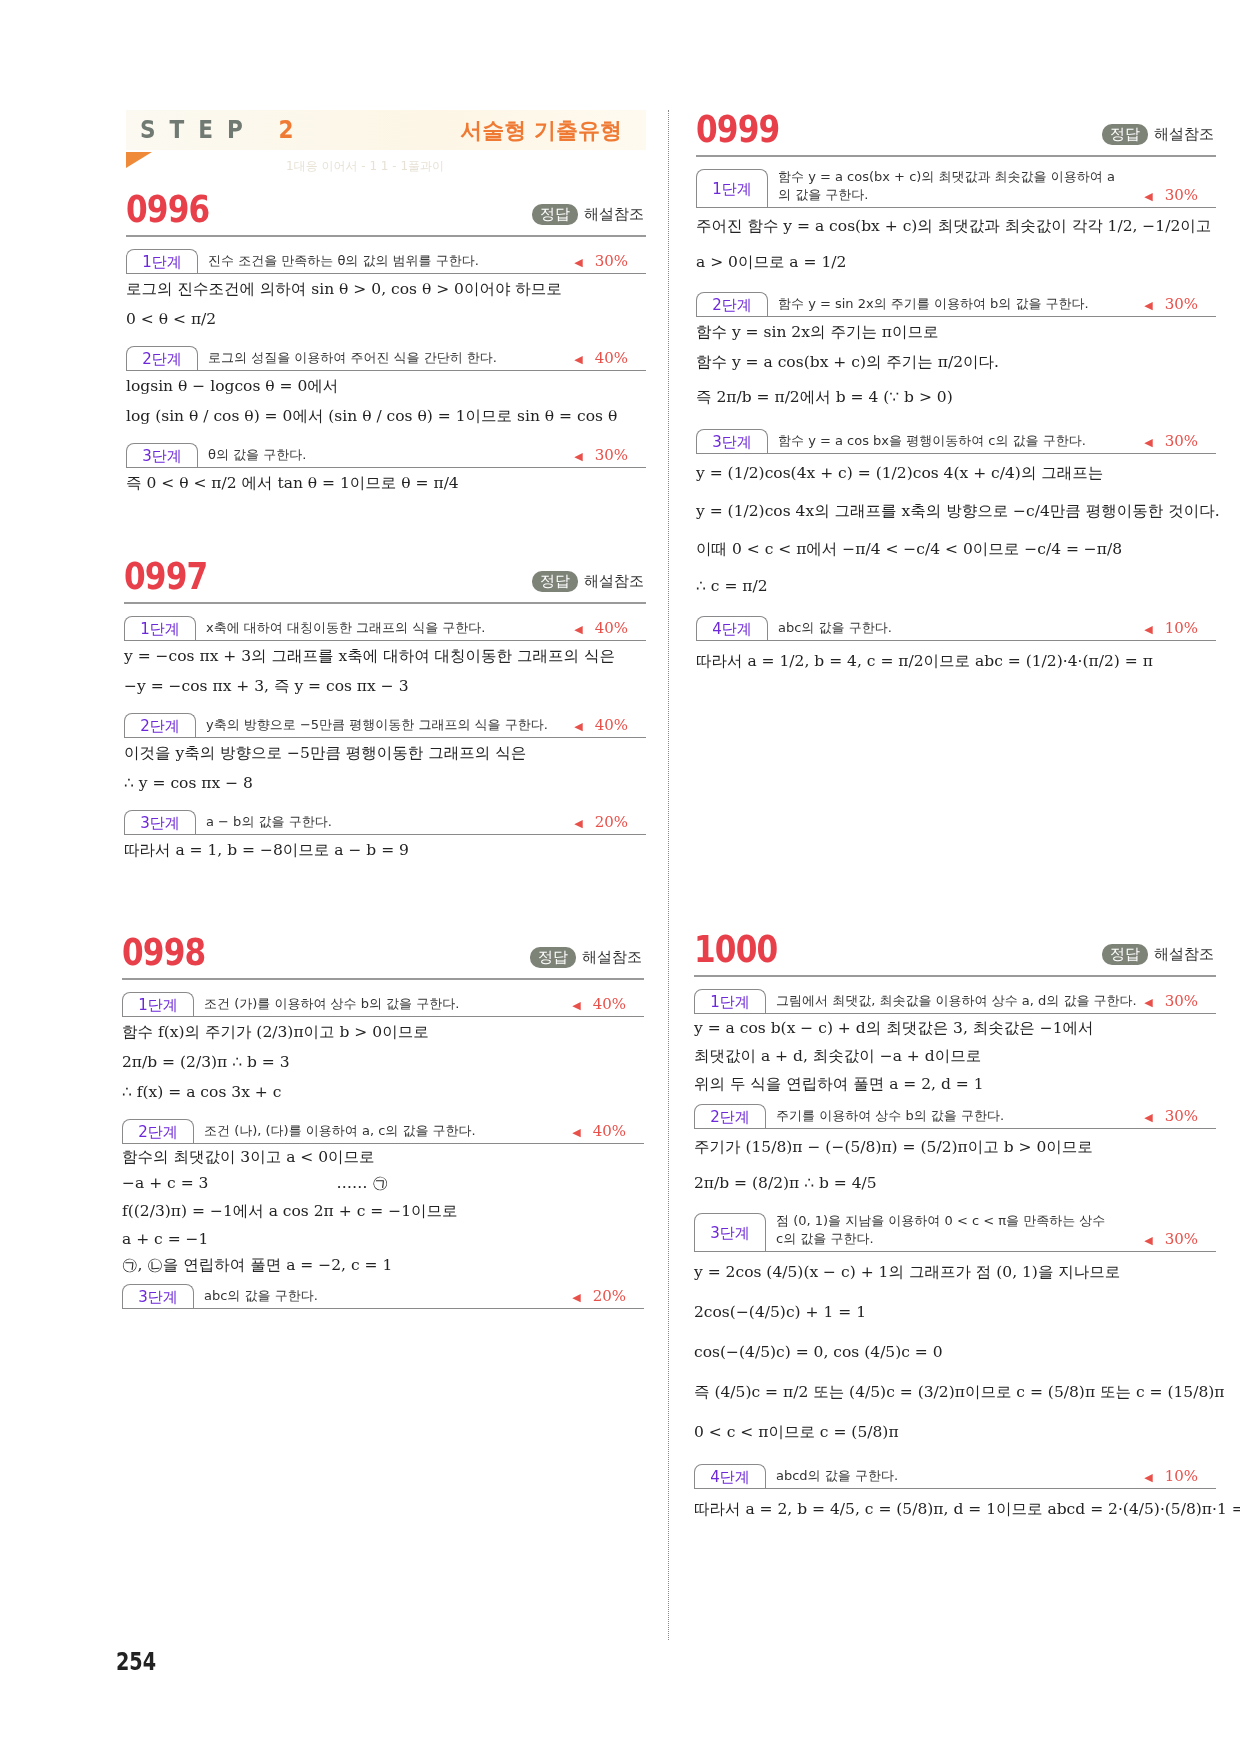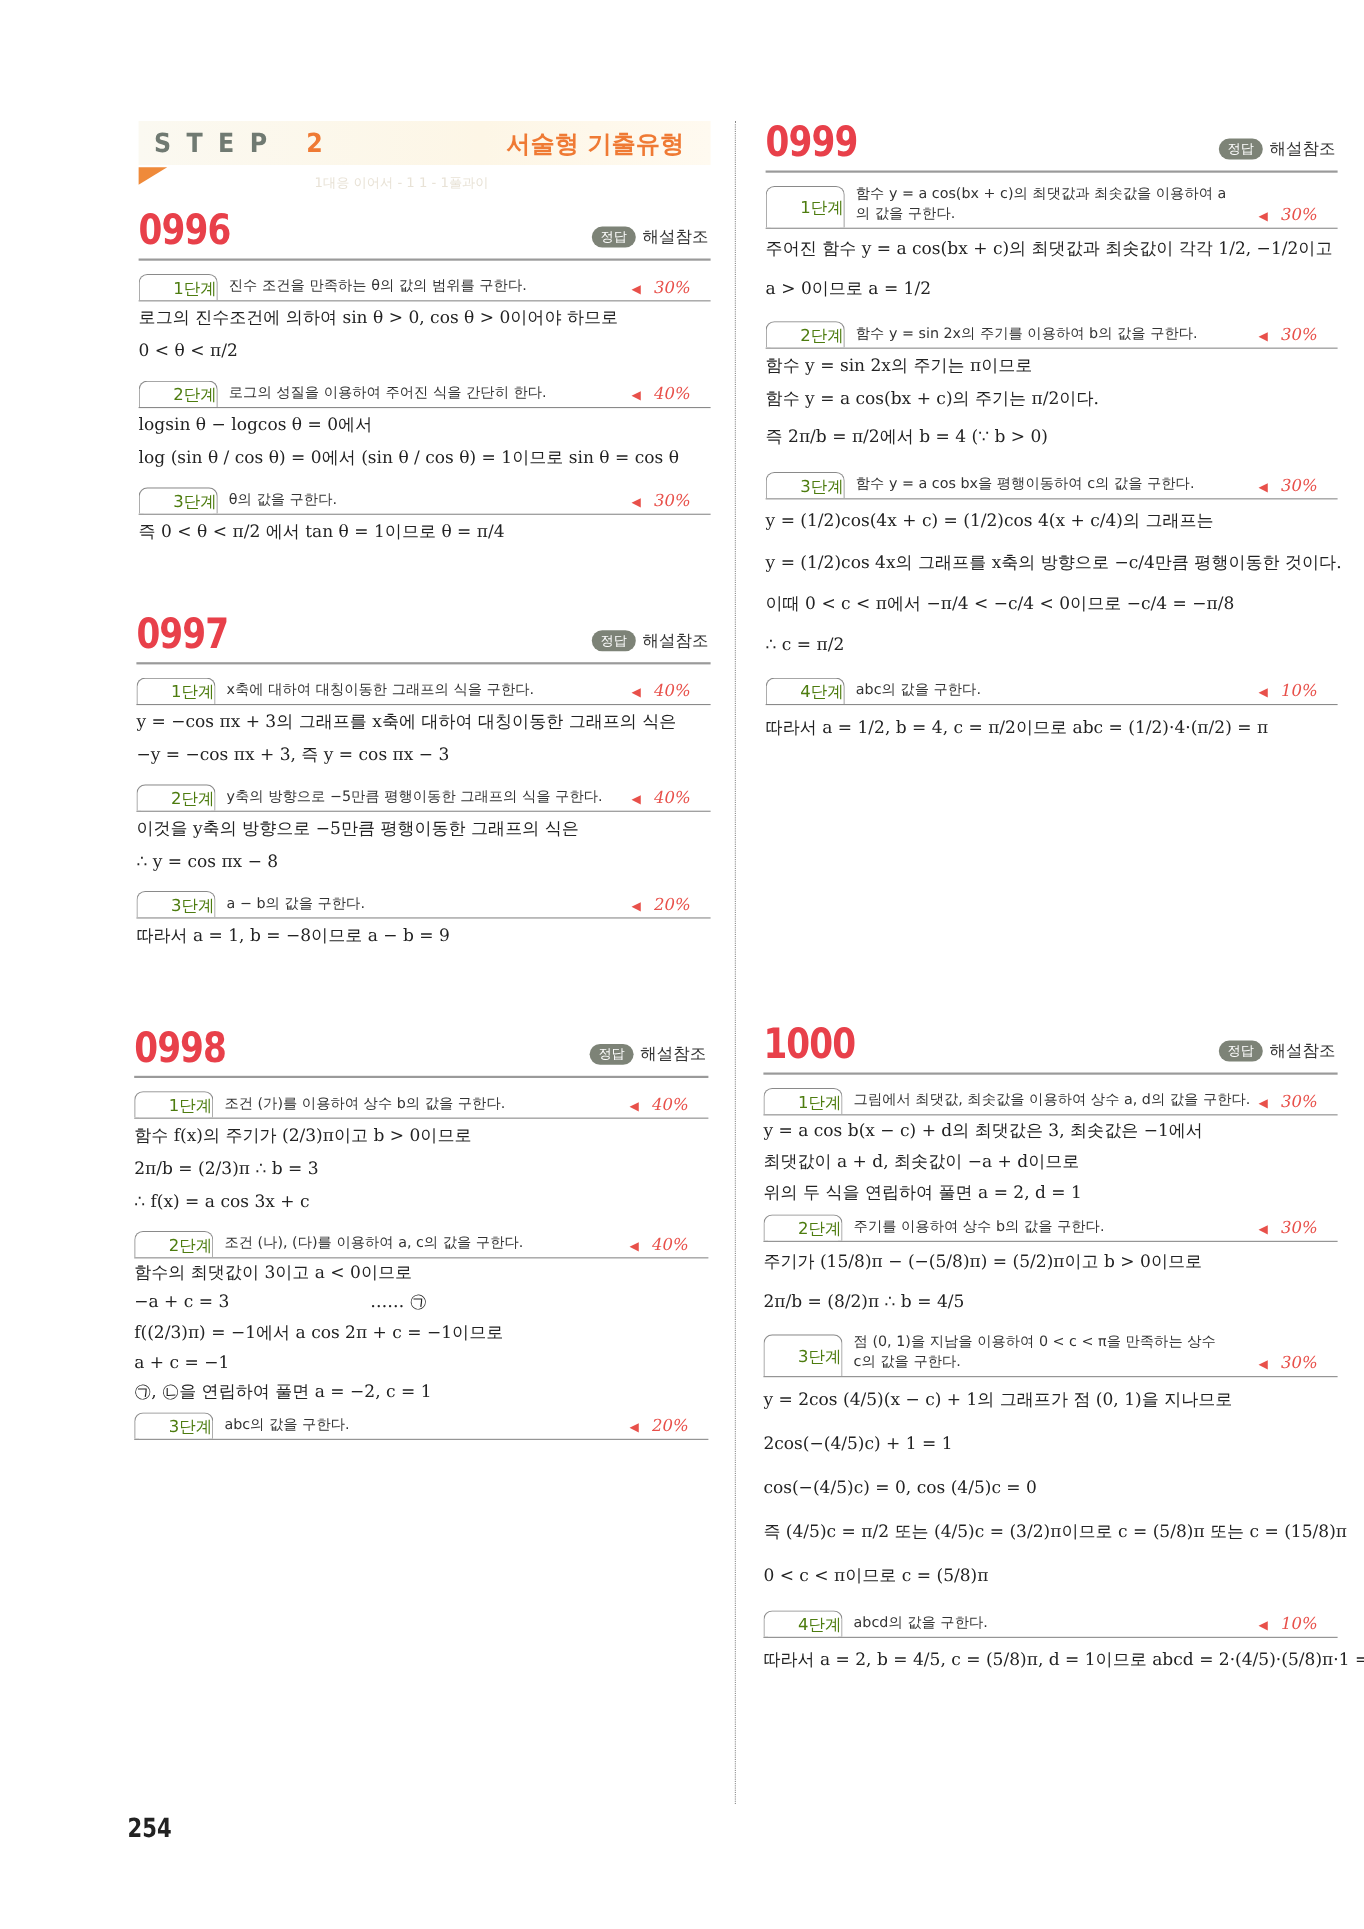--- a/index.html
+++ b/index.html
@@ -13,28 +13,28 @@
   .step-faint { position:absolute; left:160px; top:24px; font-size:12px; color:#e8e2d6;margin-top:24px; }
   .step-title { position:absolute; right:24px; top:6px; font-size:22px; font-weight:bold; color:#ef7a34; }
   .step-flag { position:absolute; left:126px; top:152px; width:0; height:0;
          border-top:16px solid #ef8a3a; border-right:26px solid transparent; }
   .col-divider { position:absolute; left:668px; top:110px; height:1530px; border-left:1px dotted #888; }
   .problem { position:absolute; }
   .prob-head { position:relative; height:50px; border-bottom:2px solid #9a9a9a; }
   .prob-num { position:absolute; left:0; bottom:4px; font-family:"DejaVu Sans", sans-serif; font-weight:bold;
          font-size:38px; color:#e8404a; letter-spacing:-1px; transform:scaleX(0.82); transform-origin:left bottom; }
   .answer-ref { position:absolute; right:2px; bottom:10px; font-size:15px; color:#333; display:flex; align-items:center; gap:6px; }
-  .answer-badge { background:#7d8377; color:#fff; font-size:12px; padding:1px 8px; border-radius:10px; }
+  .answer-badge { background:#7d8377; color:#fff; font-size:15px; padding:1px 8px; border-radius:10px; }
   .stage { position:relative; margin-top:10px; height:26px; border-bottom:1.5px solid #8a8a8a; display:flex; align-items:flex-end; }
   .stage.tall { height:40px; }
   .stage-tab { width:72px; height:24px; border:1.5px solid #8a8a8a; border-bottom:none; border-radius:8px 8px 0 0;
-         color:#4d7c0f; font-size:15px; text-align:right; line-height:24px; box-sizing:border-box; }
+         color:#6d28d9; font-size:15px; text-align:center; line-height:24px; box-sizing:border-box; }
   .stage.tall .stage-tab { height:38px; line-height:38px; }
   .stage-desc { flex:1; margin-left:10px; font-size:13px; color:#333; line-height:18px; padding-bottom:3px; }
-  .stage-weight { position:absolute; right:18px; bottom:3px; font-size:15px; color:#e8504a; font-family:"DejaVu Serif", serif;font-style:italic; }
+  .stage-weight { position:absolute; right:18px; bottom:3px; font-size:15px; color:#e8504a; font-family:"DejaVu Serif", serif; }
   .stage-weight .tri { font-size:11px; margin-right:12px; }
   .line { font-family:"DejaVu Serif", serif; font-size:15.5px; color:#222; line-height:30px; white-space:nowrap; }
   .page-num { position:absolute; left:116px; top:1648px; font-size:24px; font-weight:bold; color:#222;
          transform:scaleX(0.8); transform-origin:left top; }
 </style>
 </head>
 <body>
 
 <div class="step-banner">
   <div class="step-label"><span>STEP</span> <span class="num">2</span></div>

